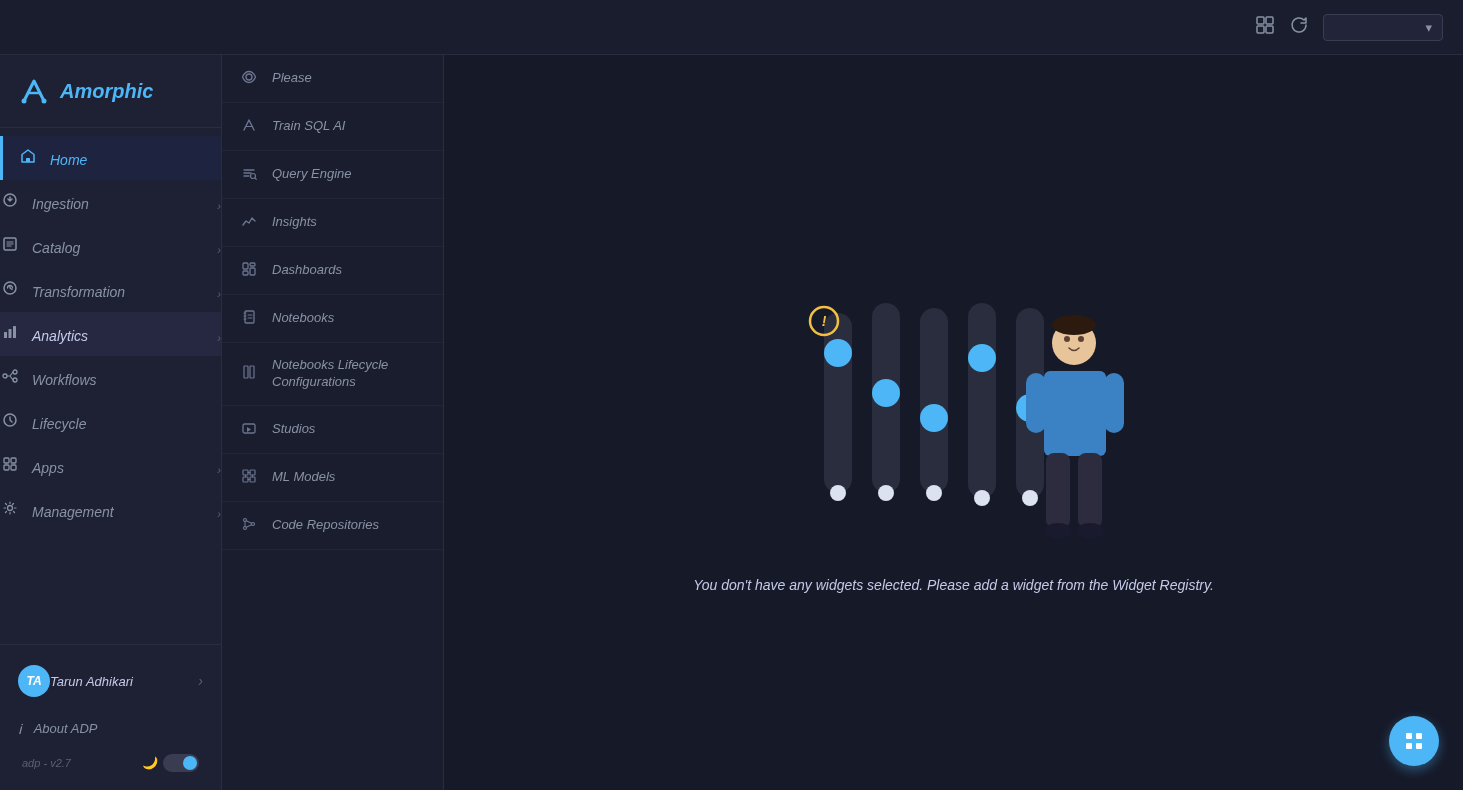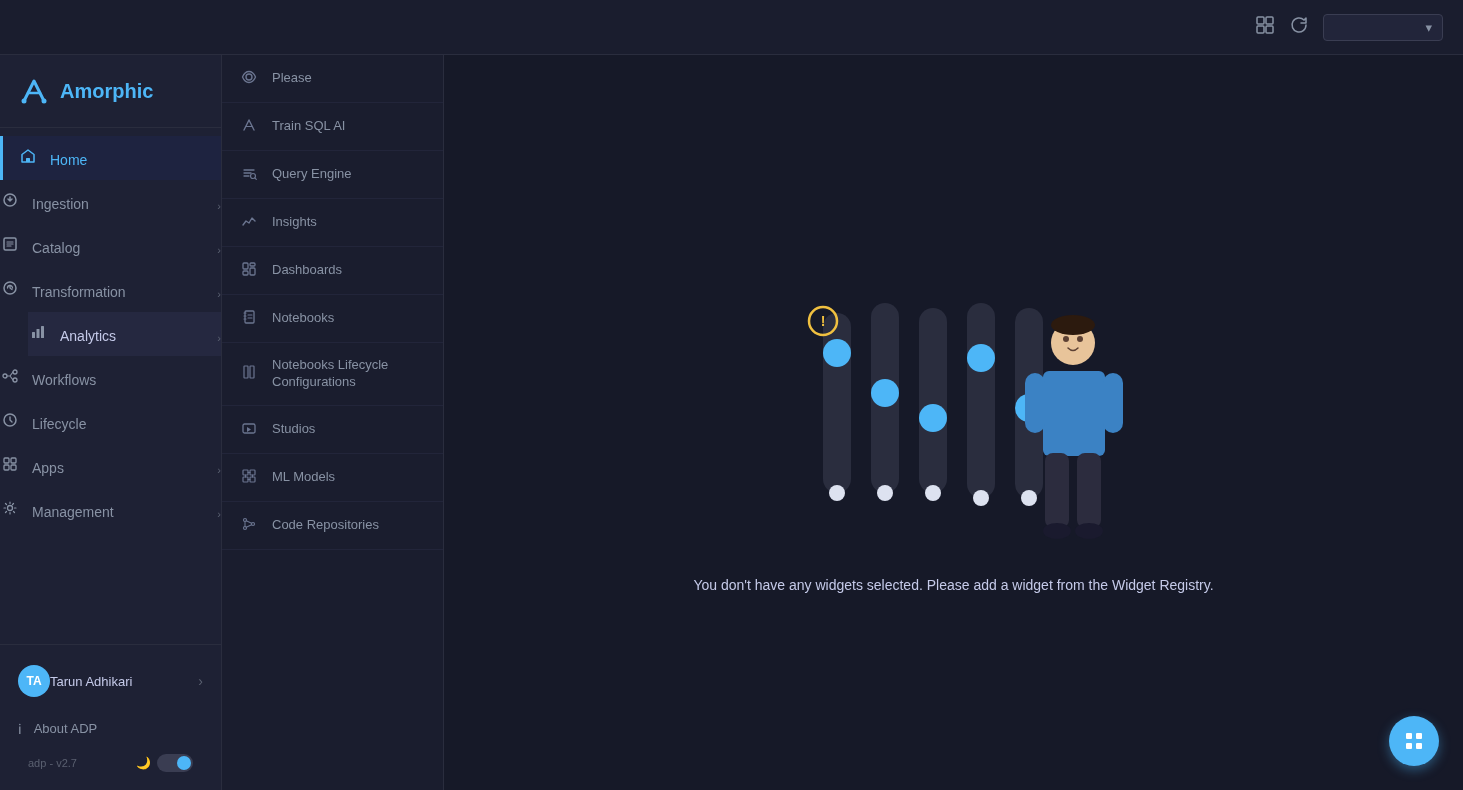--- a/index.html
+++ b/index.html
@@ -48,20 +48,21 @@
       border-radius: 4px;
       padding: 5px 10px;
       min-width: 120px;
     }
 
     
     .main-layout {
       display: flex;
       flex: 1;
       overflow: hidden;
+      font-style: italic;
     }
 
     
     .sidebar {
       width: 222px;
       background: #1e2134;
       border-right: 1px solid #2a2d3e;
       display: flex;
       flex-direction: column;
       flex-shrink: 0;
@@ -106,21 +107,20 @@
       border-left: 3px solid #4db6f7;
       background: #1e2340;
       padding-left: 15px;
     }
     .nav-item.active .nav-icon {
       color: #4db6f7;
     }
     .nav-item.expanded {
       color: #c5cae9;
       background: #252840;
-      margin-left: 28px;
     }
     .nav-icon {
       font-size: 16px;
       width: 20px;
       text-align: center;
       flex-shrink: 0;
     }
     .nav-label {
       flex: 1;
     }
@@ -420,21 +420,21 @@
     <div class="sidebar-bottom">
       <div class="user-section">
         <div class="user-avatar">TA</div>
         <span class="user-name">Tarun Adhikari</span>
         <span style="color:#5a6070; font-size:14px;">›</span>
       </div>
       <div class="about-item">
         <span style="font-size:14px;">ℹ</span>
         <span>About ADP</span>
       </div>
-      <div style="display:flex; align-items:center; justify-content:space-between; padding: 6px 28px 10px;">
+      <div style="display:flex; align-items:center; justify-content:space-between; padding: 6px 22px 10px;">
         <span class="version-text" style="padding:0;">adp - v2.7</span>
         <div class="theme-toggle" style="padding:0;">
           <span style="font-size:12px; color:#8892a4;">🌙</span>
           <div class="toggle-track" style="background:#3a3d52; width:36px; height:18px; border-radius:9px; position:relative; display:flex; align-items:center; padding:2px;">
             <div style="width:14px;height:14px;border-radius:50%;background:#4db6f7; position:absolute; right:2px;"></div>
           </div>
         </div>
       </div>
     </div>
   </div>

